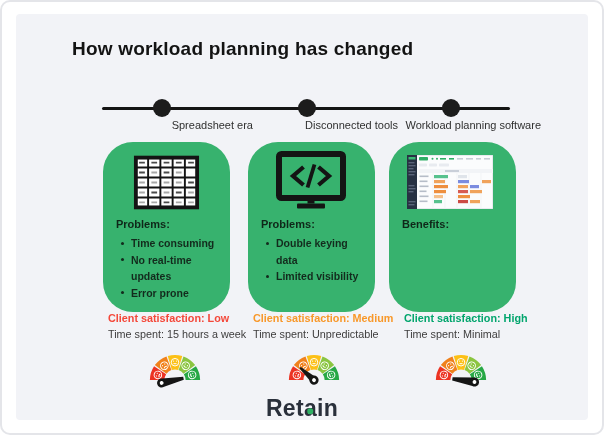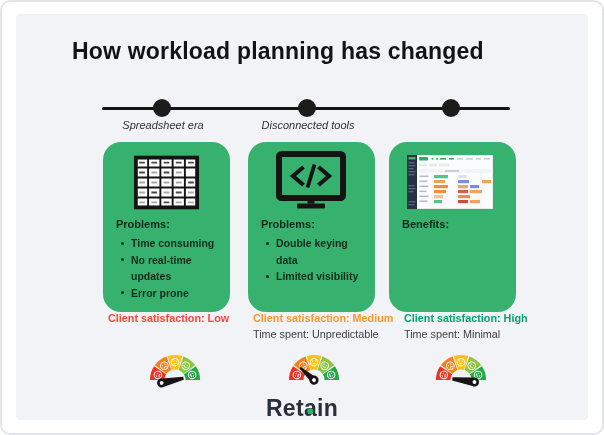--- a/index.html
+++ b/index.html
@@ -1,26 +1,26 @@
 <!DOCTYPE html>
 <html><head>
 <meta charset="utf-8">
 <style>
   html,body{margin:0;padding:0;background:#fff;}
   .frame{position:relative;width:604px;height:435px;background:#ffffff;border-radius:10px;
     box-shadow:inset 0 0 0 2px #e4e5e9;overflow:hidden;
     font-family:"Liberation Sans","DejaVu Sans",sans-serif;}
   .panel{position:absolute;left:16px;top:14px;width:572px;height:406px;background:#f2f3f7;border-radius:4px;}
-  .title{position:absolute;left:72px;top:38px;font-size:23px;font-weight:800;color:#131313;letter-spacing:.2px;}
+  .title{position:absolute;left:72px;top:38px;font-size:19px;font-weight:800;color:#131313;letter-spacing:.2px;}
   .tl-line{position:absolute;left:102px;top:107px;width:408px;height:3px;background:#141414;border-radius:2px;}
   .tl-dot{position:absolute;top:99px;width:18px;height:18px;border-radius:50%;background:#1c1c1c;}
   .dot1{left:153px}.dot2{left:298px}.dot3{left:442px}
-  .tl-label{position:absolute;top:119px;width:180px;text-align:center;font-size:11px;color:#303030;font-style:italic;}
+  .tl-label{position:absolute;top:119px;width:180px;text-align:right;font-size:11px;color:#303030;}
   .lbl1{left:73px}.lbl2{left:218px}.lbl3{left:361px}
-  .card{position:absolute;top:142px;width:127px;height:170px;background:#37b26e;border-radius:18px;}
+  .card{position:absolute;top:142px;width:127px;height:170px;background:#37b26e;border-radius:30px;}
   .card1{left:103px}.card2{left:248px}.card3{left:389px}
   .card .icon-sheet{position:absolute;left:30px;top:12px;width:67px;height:57px;}
   .card .icon-monitor{position:absolute;left:26px;top:8px;width:74px;height:64px;}
   .card .icon-shot{position:absolute;left:18px;top:13px;width:86px;height:54px;}
   .card-heading{position:absolute;left:13px;top:76px;font-size:11px;font-weight:700;color:#0f2719;}
   .card-list{position:absolute;left:13px;top:93px;right:5px;margin:0;padding:0;list-style:none;font-weight:bold;}
   .card-list li{position:relative;padding-left:15px;font-size:10.5px;line-height:16.5px;color:#132b1d;}
   .card-list li::before{content:"";position:absolute;left:5px;top:6.8px;width:3.2px;height:3.2px;border-radius:50%;background:#132b1d;}
   .sat{position:absolute;top:312px;width:150px;}
   .sat1{left:108px}.sat2{left:253px}.sat3{left:404px}
@@ -92,20 +92,21 @@
   <div class="panel"></div>
 
   <div class="title">How workload planning has changed</div>
 
   <div class="tl-line"></div>
   <div class="tl-dot dot1"></div>
   <div class="tl-dot dot2"></div>
   <div class="tl-dot dot3"></div>
   <div class="tl-label lbl1">Spreadsheet era</div>
   <div class="tl-label lbl2">Disconnected tools</div>
+  <div class="tl-label lbl3">Workload planning software</div>
 
   <div class="card card1">
     <svg class="icon-sheet" viewBox="0 0 70 58">
       <rect x="3" y="3" width="64" height="52" fill="#ffffff" stroke="#141414" stroke-width="4"></rect>
       <path stroke="#141414" stroke-width="2" d="M15.8 3 V55 M28.6 3 V55 M41.4 3 V55 M54.2 3 V55 M3 13.4 H67 M3 23.8 H67 M3 34.2 H67 M3 44.6 H67" fill="none"></path>
       <path stroke="#4a4a4a" stroke-width="2" fill="none" d="M6.4 8.2 h6 M19.2 8.2 h6 M32 8.2 h6 M44.8 8.2 h6 M57.6 8.2 h6 M6.4 18.6 h6 M32 18.6 h6 M57.6 29 h6 M19.2 39.4 h6 M44.8 39.4 h6 M32 49.8 h6"></path>
       <path stroke="#a8a8a8" stroke-width="2" fill="none" d="M19.2 18.6 h6 M44.8 18.6 h6 M6.4 29 h6 M19.2 29 h6 M32 29 h6 M44.8 29 h6 M6.4 39.4 h6 M32 39.4 h6 M57.6 39.4 h6 M6.4 49.8 h6 M19.2 49.8 h6 M44.8 49.8 h6 M57.6 49.8 h6"></path>
     </svg>
     <div class="card-heading">Problems:</div>
     <ul class="card-list">
@@ -200,20 +201,21 @@
         <rect x="27" y="45" width="8" height="3.2" fill="#57c28e"></rect>
         <rect x="51" y="45" width="10" height="3.2" fill="#cc4b45"></rect>
         <rect x="63" y="45" width="10" height="3.2" fill="#f0a35c"></rect>
       </g>
     </svg>
     <div class="card-heading">Benefits:</div>
   </div>
 
   <div class="sat sat1">
     <div class="sat-label">Client satisfaction: Low</div>
+    <div class="sat-time">Time spent: 15 hours a week</div>
   </div>
   <div class="sat sat2">
     <div class="sat-label">Client satisfaction: Medium</div>
     <div class="sat-time">Time spent: Unpredictable</div>
   </div>
   <div class="sat sat3">
     <div class="sat-label">Client satisfaction: High</div>
     <div class="sat-time">Time spent: Minimal</div>
   </div>
 

